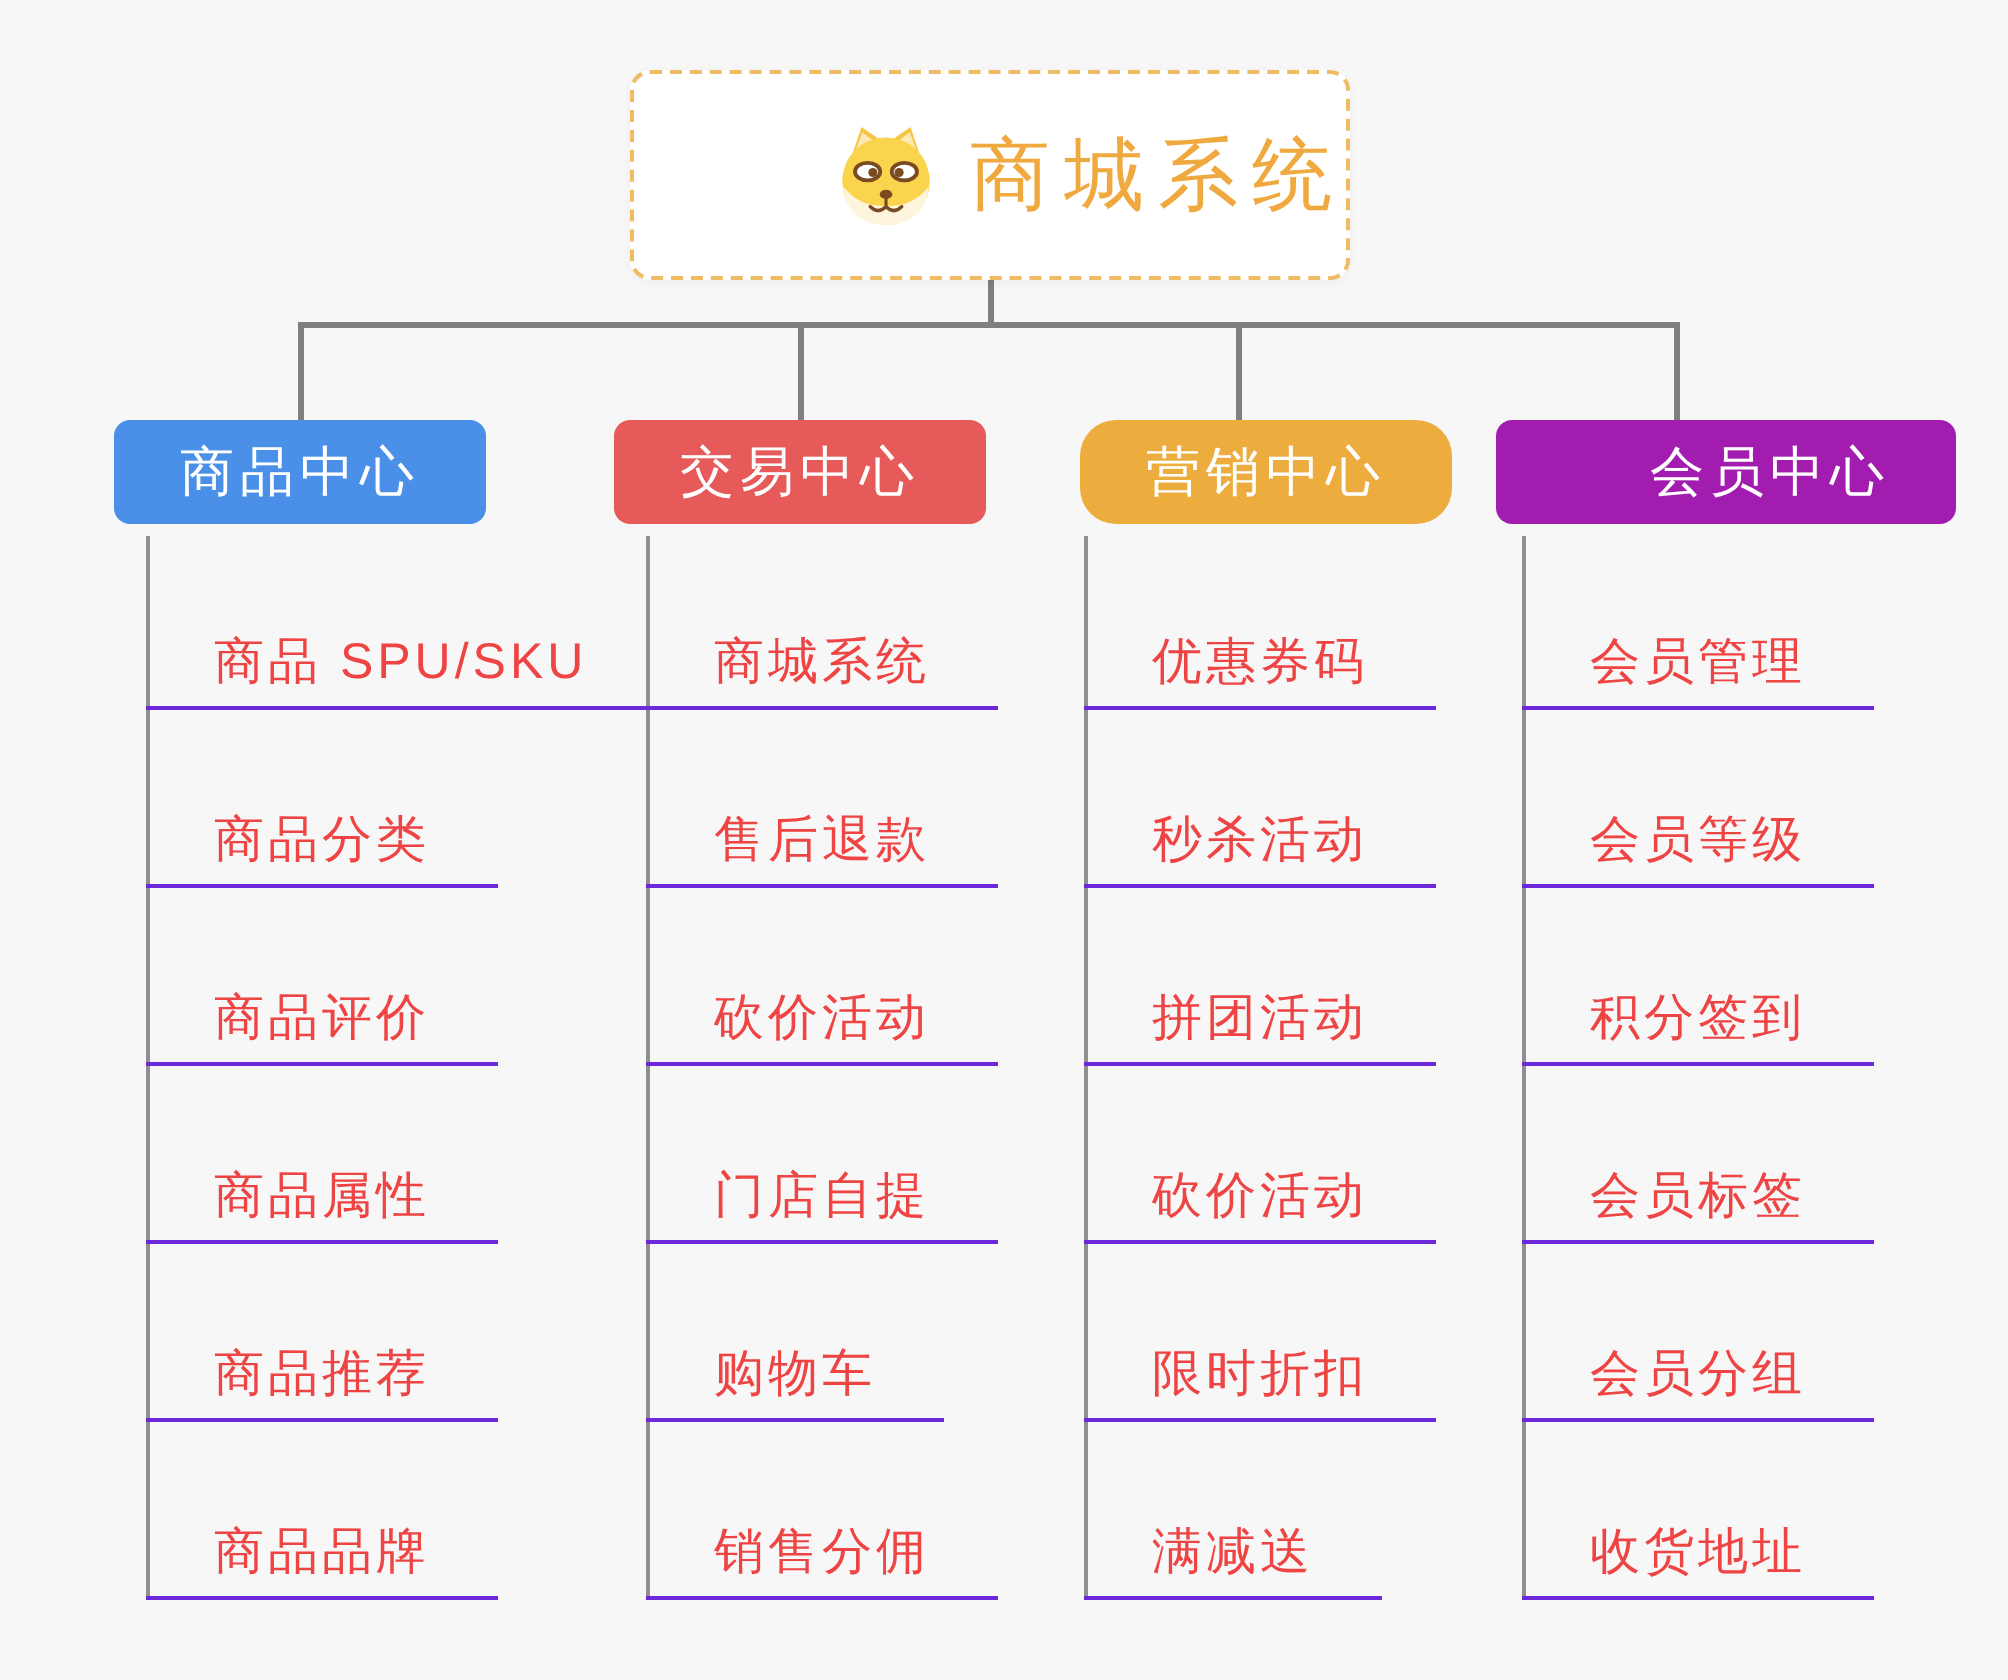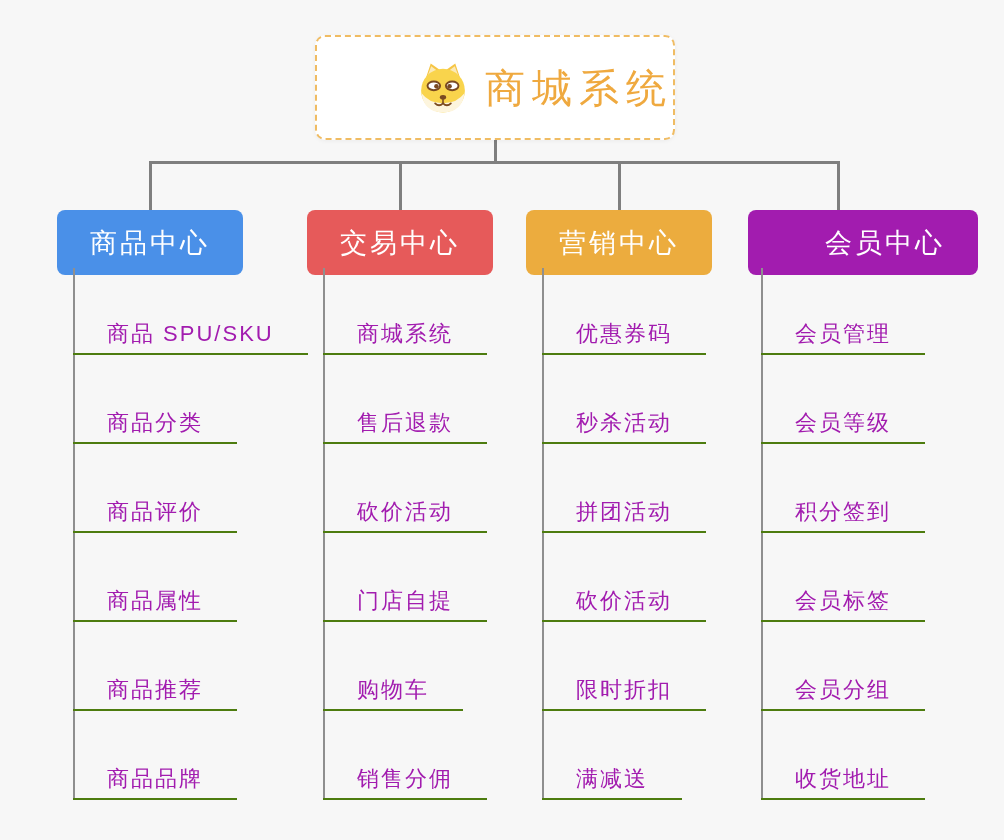--- a/index.html
+++ b/index.html
@@ -25,38 +25,38 @@
     box-shadow:0 1px 4px rgba(0,0,0,0.05);
   }
   .root-title{
     font-size:40px;letter-spacing:7px;color:#efa93f;line-height:1;
     white-space:nowrap;
   }
   .dog-icon{width:56px;height:56px;flex:0 0 auto;}
 
   
   .branch-header{
-    position:absolute;top:210px;width:186px;height:65px;
+    position:absolute;top:210px;width:186px;height:52px;
     border-radius:8px;
     display:flex;align-items:center;justify-content:center;
     color:#ffffff;font-size:27px;letter-spacing:3px;white-space:nowrap;
   }
 
   
   .col-line{
     position:absolute;top:268px;height:532px;width:2px;background:#8f8f8f;
   }
 
   
   .leaf{
     position:absolute;
     height:39px;padding:0 34px 7px 34px;
-    border-bottom:2px solid #4d7c0f;
+    border-bottom:2px solid #6d28d9;
     display:flex;align-items:flex-end;justify-content:center;
-    font-size:22px;letter-spacing:2px;color:#a21caf;
+    font-size:25px;letter-spacing:2px;color:#ef4444;
     white-space:nowrap;line-height:1.15;
   }
   .r0{top:307px}.r1{top:396px}.r2{top:485px}.r3{top:574px}.r4{top:663px}.r5{top:752px}
   .c0{left:73px}.c1{left:323px}.c2{left:542px}.c3{left:761px}
 </style>
 </head>
 <body>
 
 <div class="canvas">
 
@@ -97,21 +97,21 @@
 
   <div class="branch-header" style="left: 307px; background: rgb(230, 90, 90); font-family: Liberation Mono, monospace;">交易中心</div>
   <div class="col-line" style="left:323px"></div>
   <div class="leaf c1 r0">商城系统</div>
   <div class="leaf c1 r1">售后退款</div>
   <div class="leaf c1 r2">砍价活动</div>
   <div class="leaf c1 r3">门店自提</div>
   <div class="leaf c1 r4">购物车</div>
   <div class="leaf c1 r5">销售分佣</div>
 
-  <div class="branch-header" style="left: 526px; background: rgb(236, 172, 62);">营销中心</div>
+  <div class="branch-header" style="left: 540px; background: rgb(236, 172, 62); border-radius: 18px;">营销中心</div>
   <div class="col-line" style="left:542px"></div>
   <div class="leaf c2 r0">优惠券码</div>
   <div class="leaf c2 r1">秒杀活动</div>
   <div class="leaf c2 r2">拼团活动</div>
   <div class="leaf c2 r3">砍价活动</div>
   <div class="leaf c2 r4">限时折扣</div>
   <div class="leaf c2 r5">满减送</div>
 
   <div class="branch-header" style="left: 748px; background: #a21caf; padding-left: 44px;">会员中心</div>
   <div class="col-line" style="left:761px"></div>

